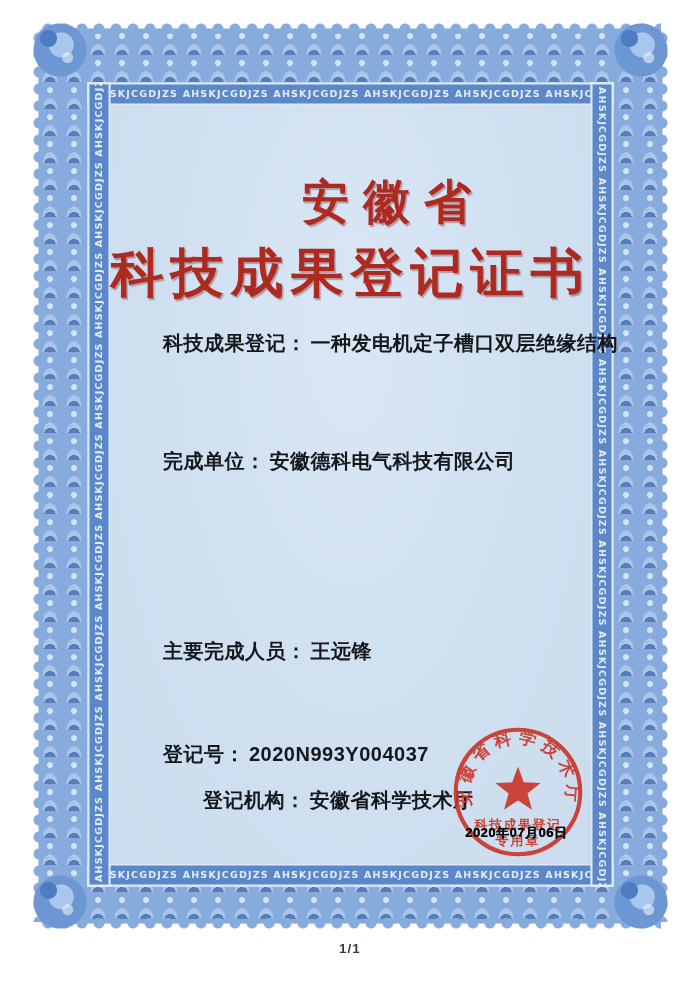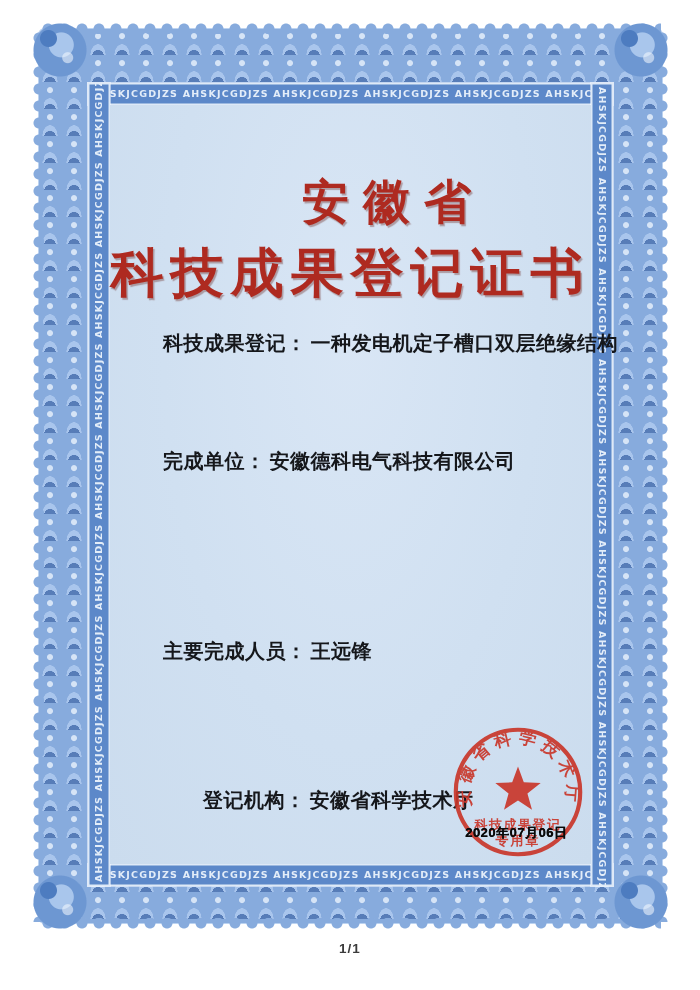--- a/index.html
+++ b/index.html
@@ -128,20 +128,23 @@
 
       <div class="field f1">
         <span class="label">科技成果登记：</span><span class="value">一种发电机定子槽口双层绝缘结构</span>
       </div>
       <div class="field f2">
         <span class="label">完成单位：</span><span class="value">安徽德科电气科技有限公司</span>
       </div>
       <div class="field f3">
         <span class="label">主要完成人员：</span><span class="value">王远锋</span>
       </div>
+      <div class="field f4">
+        <span class="label">登记号：</span><span class="value">2020N993Y004037</span>
+      </div>
       <div class="field f5">
         <span class="label">登记机构：</span><span class="value">安徽省科学技术厅</span>
       </div>
 
       <svg class="seal" viewBox="0 0 135 135" xmlns="http://www.w3.org/2000/svg">
         <circle cx="67.5" cy="67.5" r="60" fill="none" stroke="#c9372b" stroke-width="4"></circle>
         <path id="sealArc" d="M 24.9 87.4 A 47 47 0 1 1 110.1 87.4" fill="none"></path>
         <text font-size="16.5" letter-spacing="5.5">
           <textPath href="#sealArc" startOffset="50%" text-anchor="middle">安徽省科学技术厅</textPath>
         </text>

